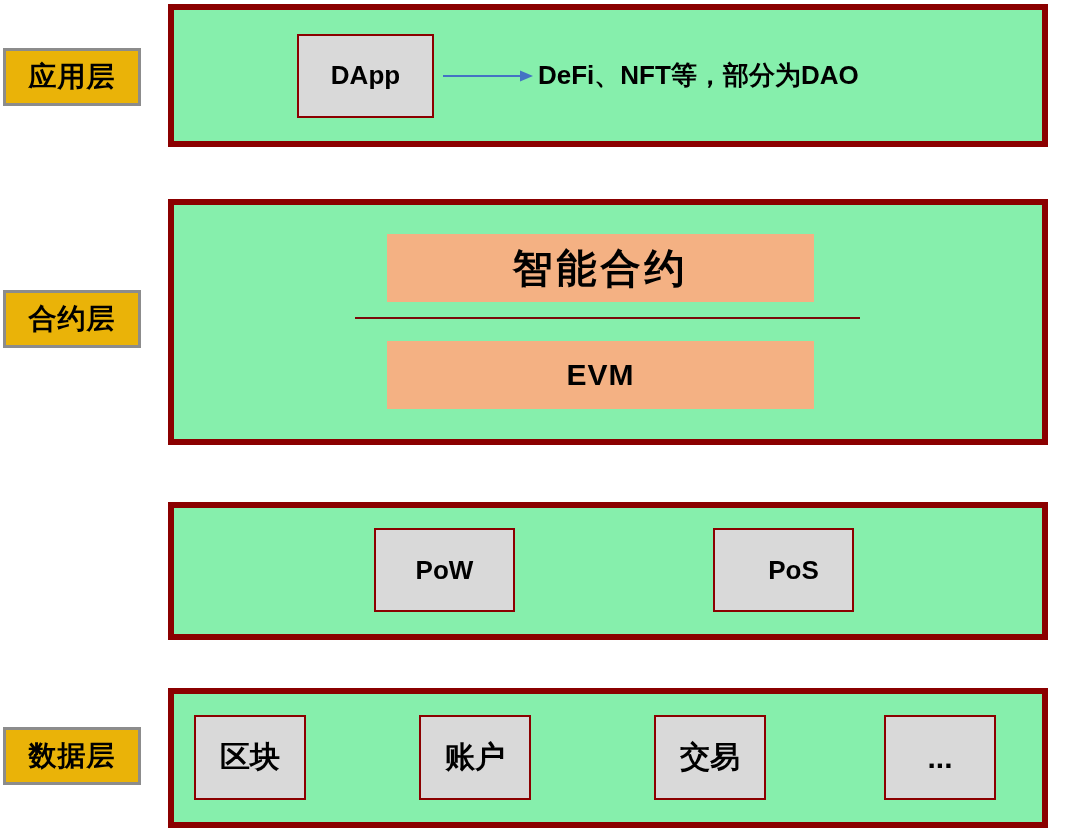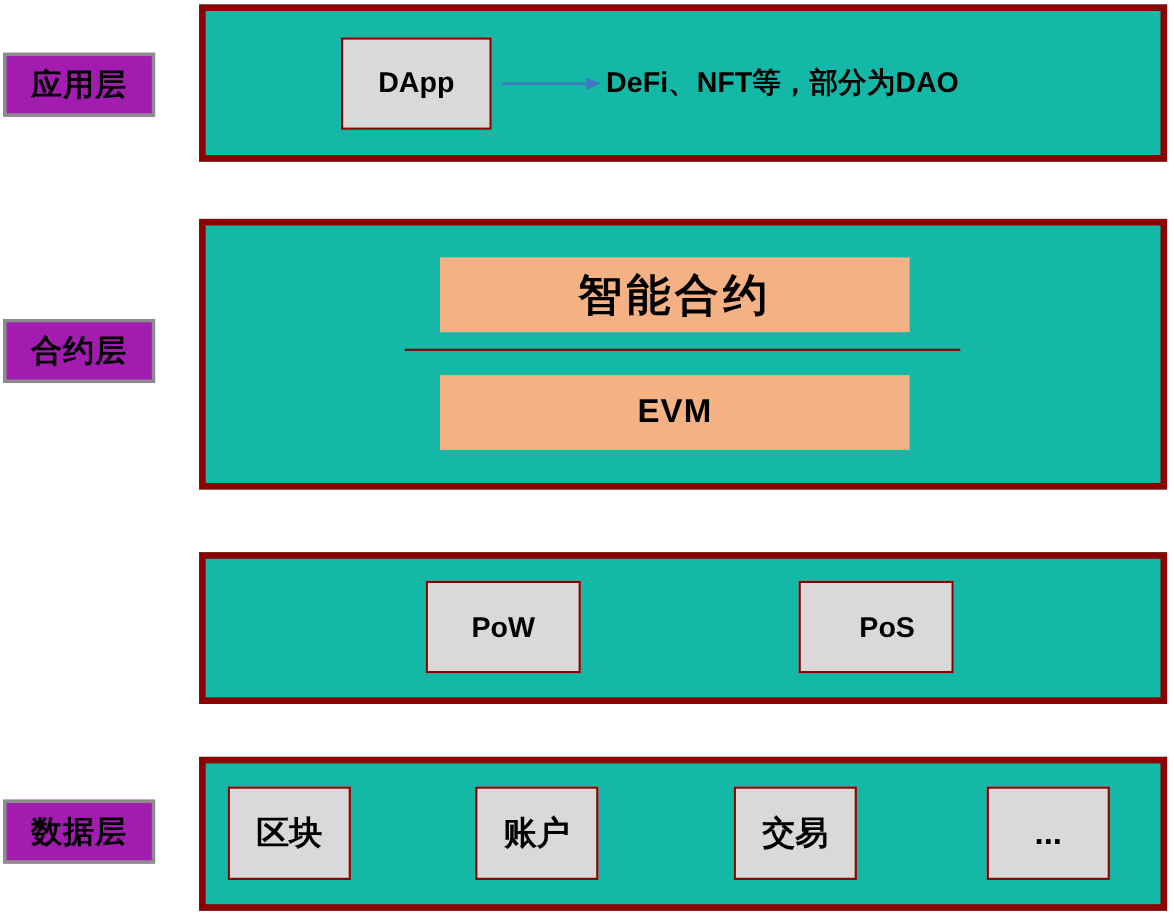--- a/index.html
+++ b/index.html
@@ -9,29 +9,29 @@
     width: 1067px; height: 834px;
     font-family: "Liberation Sans", "DejaVu Sans", sans-serif;
     font-weight: bold; color: #000000;
     position: relative; overflow: hidden;
   }
   .canvas { position: absolute; left: 0; top: 0; width: 1067px; height: 834px; }
 
   
   .layer-label {
     position: absolute; left: 3px; width: 138px; height: 58px;
-    background: #a21caf; border: 3px solid #8c8c8c;
+    background: #eab308; border: 3px solid #8c8c8c;
     display: flex; align-items: center; justify-content: center;
     font-size: 28px; letter-spacing: 1px;
   }
 
   
   .panel {
-    position: absolute; left: 181px; width: 880px;
-    background: #14b8a6; border: 6px solid #8b0000;
+    position: absolute; left: 168px; width: 880px;
+    background: #86efac; border: 6px solid #8b0000;
   }
   #panel-application { top: 4px;   height: 143px; }
   #panel-contract    { top: 199px; height: 246px; }
   #panel-consensus   { top: 502px; height: 138px; }
   #panel-data        { top: 688px; height: 140px; }
 
   
   .node {
     position: absolute; background: #d9d9d9; border: 2px solid #8b0000;
     display: flex; align-items: center; justify-content: center;

